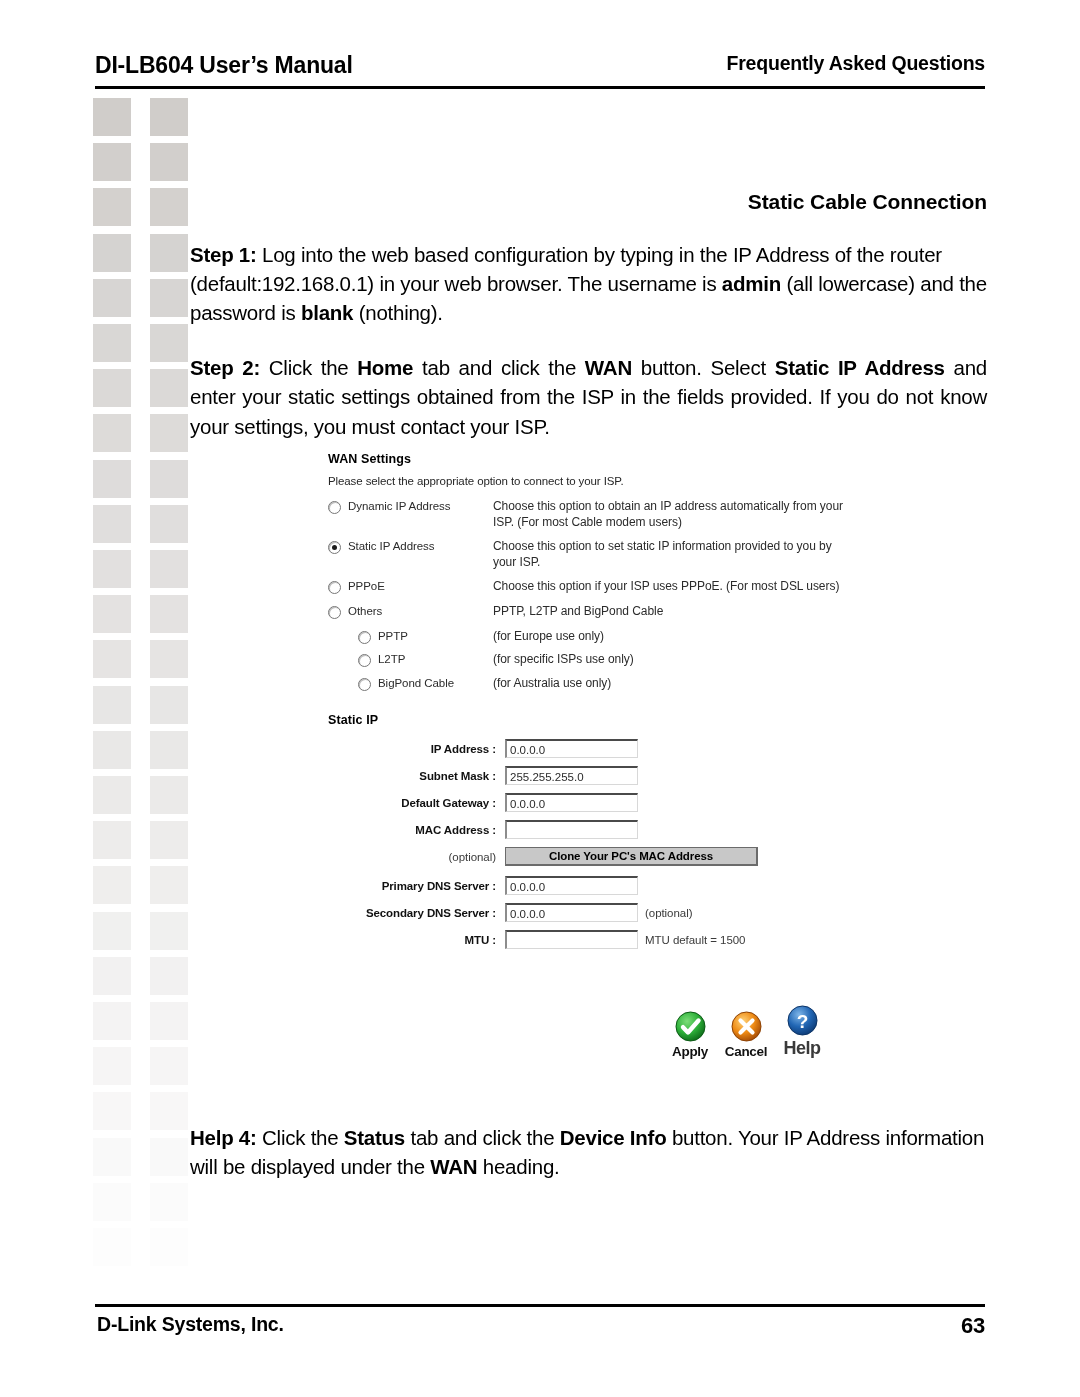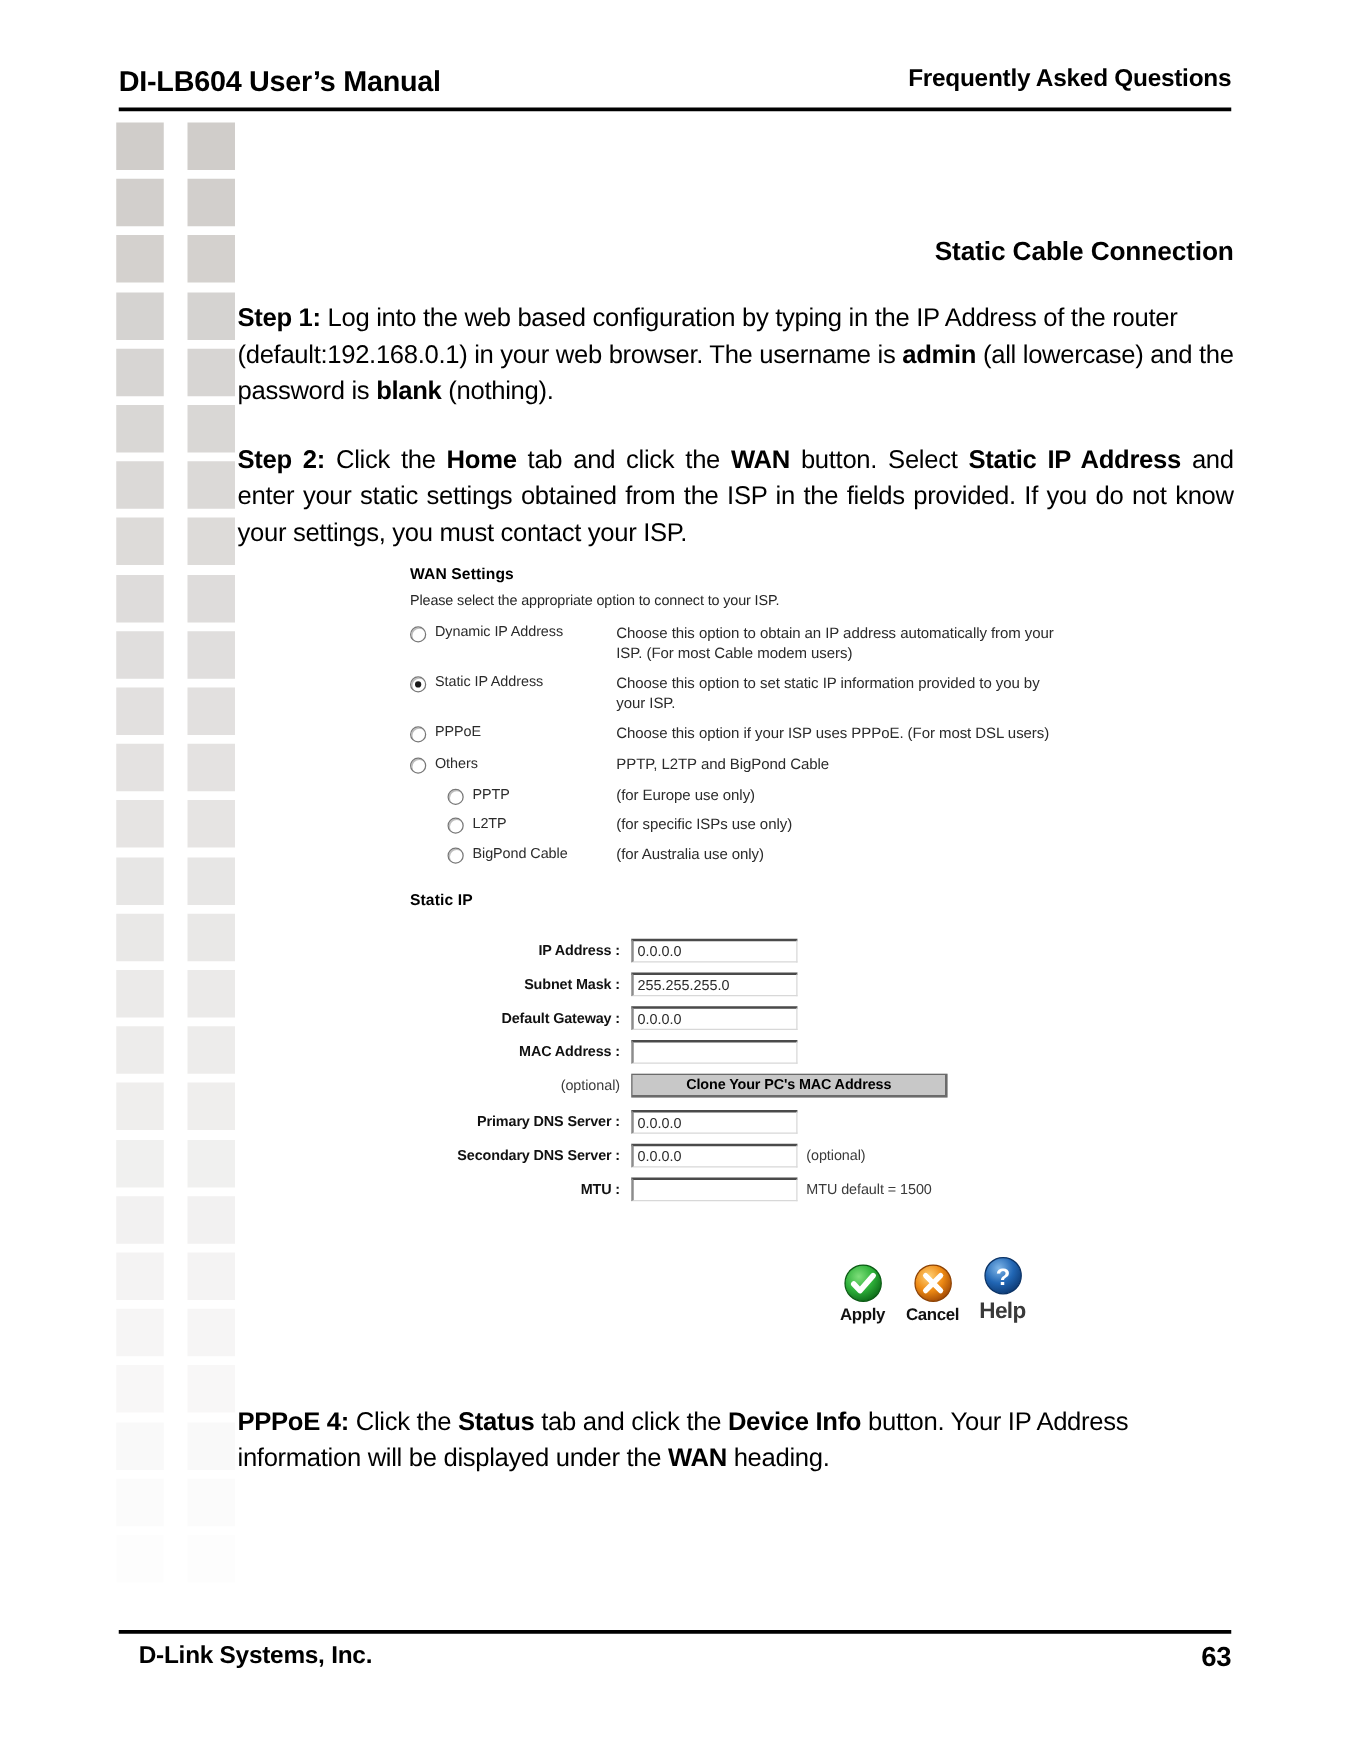--- a/index.html
+++ b/index.html
@@ -162,21 +162,21 @@
   .radio-desc {
     font-size: 12px;
     line-height: 1.3;
     color: #2b2b2b;
     letter-spacing: -0.05px;
     flex: 1 1 auto;
   }
 
   .static-ip-heading { margin-top: 22px; }
 
-  .field-table { margin-top: 24px; }
+  .field-table { margin-top: 12px; }
   .field-row {
     display: flex;
     align-items: center;
     margin-bottom: 8px;
   }
   .field-label {
     width: 168px;
     flex: 0 0 168px;
     text-align: right;
     padding-right: 9px;
@@ -269,21 +269,21 @@
   }
   #page-footer {
     position: absolute;
     left: 95px;
     top: 1313px;
     width: 890px;
     height: 34px;
   }
   #page-footer .ftr-left {
     position: absolute;
-    left: 16px; top: 0;
+    left: 2px; top: 0;
     font-size: 19.5px;
     font-weight: bold;
     letter-spacing: -0.2px;
   }
   #page-footer .ftr-right {
     position: absolute;
     right: 0; top: 0;
     font-size: 22px;
     font-weight: bold;
     letter-spacing: -0.2px;
@@ -516,21 +516,21 @@
         </svg>
       </span>
       <div class="cap">Help</div>
     </div>
   </div>
 </div>
 
 <div id="content-lower" style="position:absolute;left:190px;top:1085px;width:797px;">
 
   <p class="para" style="margin-top:38px;">
-    <b>PPPoE 4:</b><span> Click the </span><b>Status</b><span> tab and click the </span><b>Device Info</b><span> button. Your IP Address information will be displayed under the </span><b>WAN</b><span> heading.</span>
+    <b>Help 4:</b><span> Click the </span><b>Status</b><span> tab and click the </span><b>Device Info</b><span> button. Your IP Address information will be displayed under the </span><b>WAN</b><span> heading.</span>
   </p>
 </div>
 
 <div id="footer-rule"></div>
 <div id="page-footer">
   <div class="ftr-left">D-Link Systems, Inc.</div>
   <div class="ftr-right">63</div>
 </div>
 
 </body></html>

